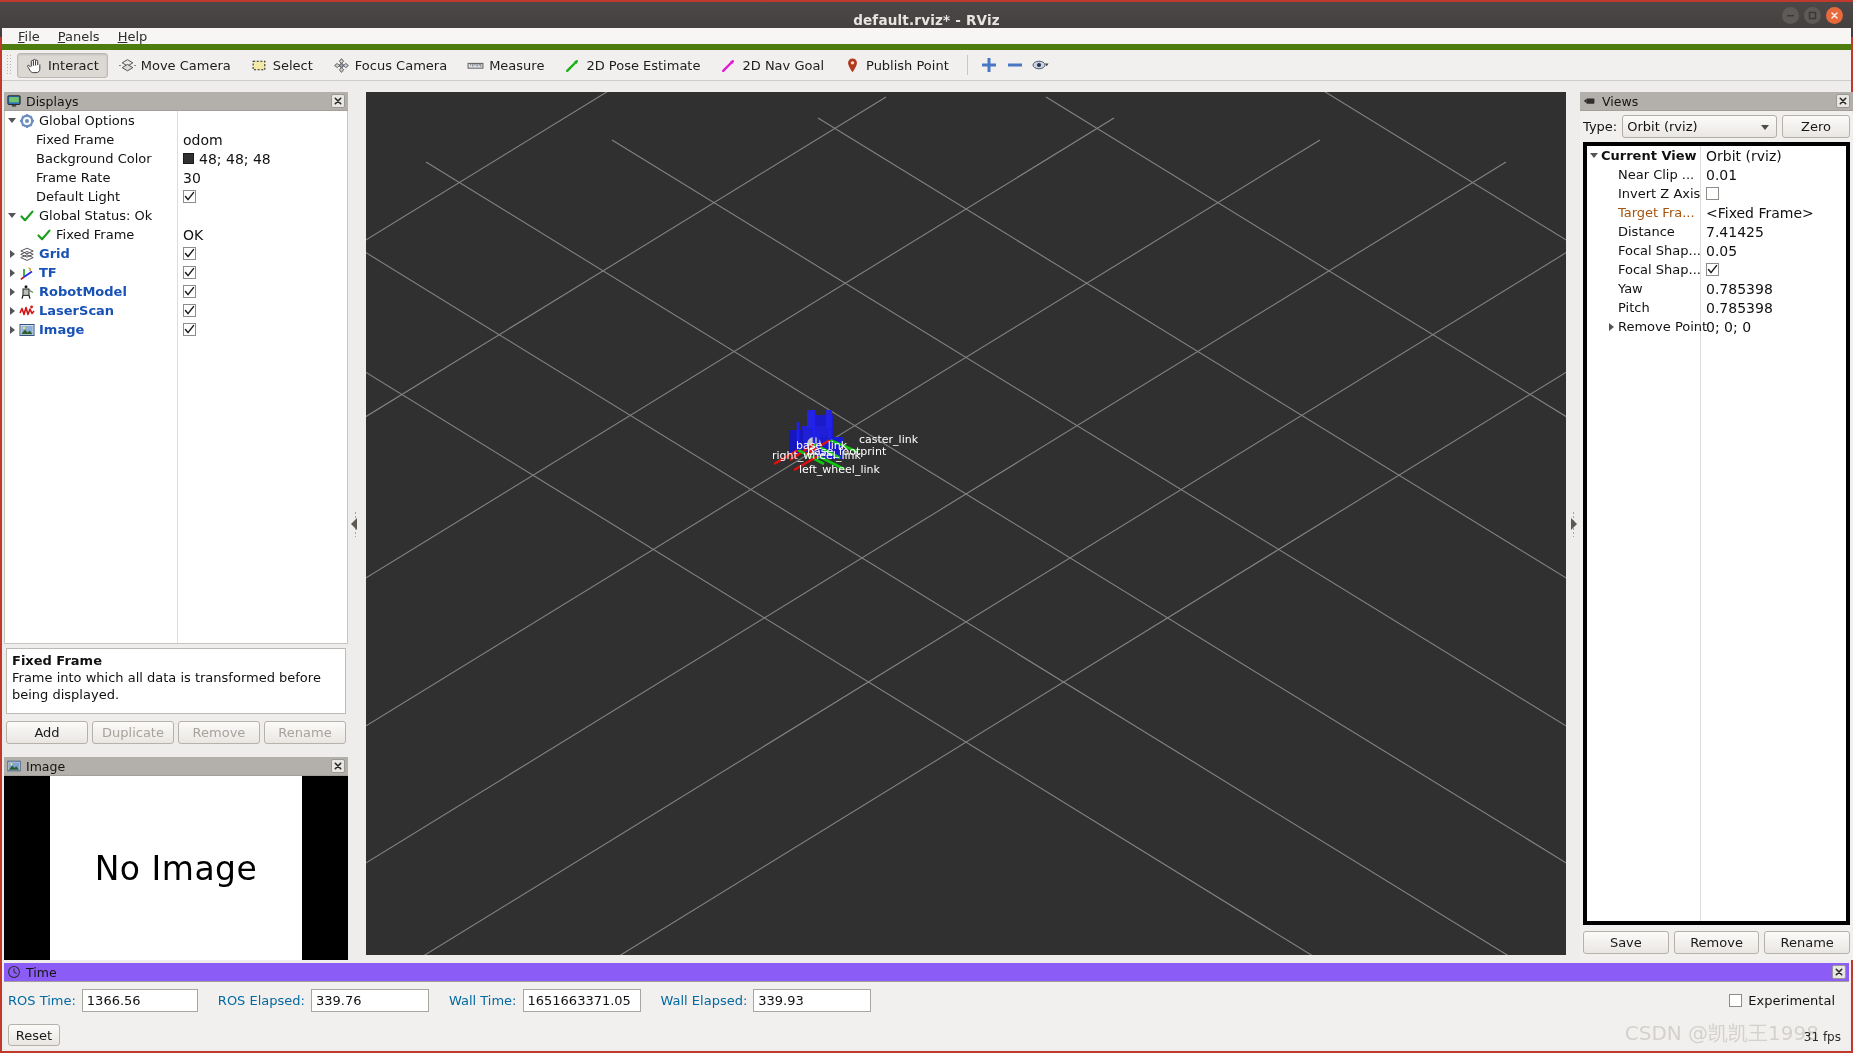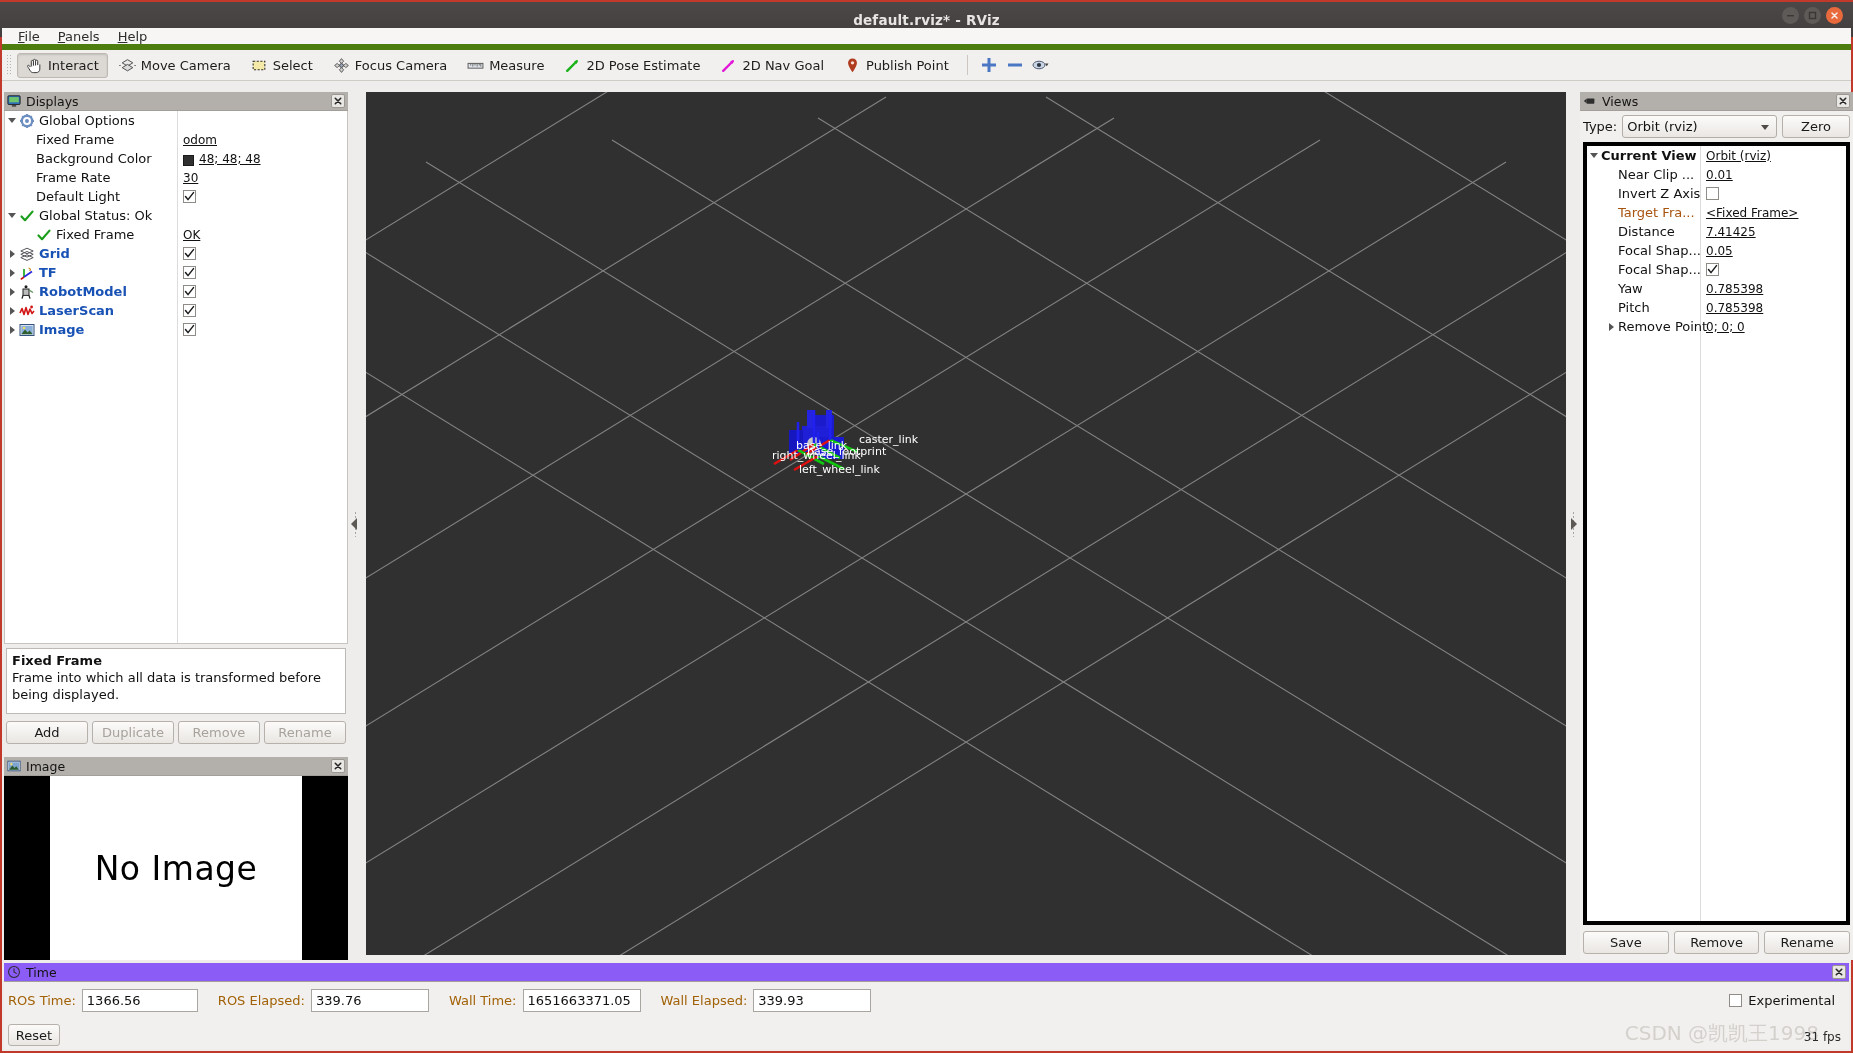--- a/index.html
+++ b/index.html
@@ -131,21 +131,21 @@
   .p-arrow .tri-d {
     width: 0; height: 0; border-top: 5px solid #555;
     border-left: 4px solid transparent; border-right: 4px solid transparent;
   }
   .p-icon { width: 16px; height: 16px; flex: none; margin-right: 4px; }
   .p-label { flex: none; }
   .p-label.blue { color: #1952b5; font-weight: bold; }
   .p-label.bold { font-weight: bold; }
   .p-value {
     position: absolute; left: 178px; display: flex;
-    align-items: flex-end; gap: 5px; font-size: 12px; color: #111; text-decoration: underline;
+    align-items: center; gap: 5px; font-size: 14px; color: #111;
   }
   .chk {
     width: 13px; height: 13px; background: #fff;
     border: 1px solid #8f8b86; display: flex;
     align-items: center; justify-content: center;
   }
   .chk svg { display:block; }
   .swatch {
     width: 11px; height: 11px; background: #303030;
     border: 1px solid #1a1a1a; display: inline-block;
@@ -249,21 +249,21 @@
   
   #time-panel {
     position: absolute; left: 2px; top: 963px; right: 2px; height: 60px;
     background: #f2f0ee;
   }
   #time-panel .panel-header { background: #8b5cf6; }
   .time-row {
     position: absolute; top: 25px; left: 4px; right: 4px; height: 25px;
     display: flex; align-items: center; gap: 6px;
   }
-  .time-row .tlbl { font-size: 13px; color: #a16207; white-space: nowrap; }
+  .time-row .tlbl { font-size: 13px; color: #0369a1; white-space: nowrap; }
   .tinput {
     height: 23px; background: #fff; border: 1px solid #a9a5a0;
     font-size: 13px; color: #111; padding: 0 4px;
     display: flex; align-items: center;
   }
   .exp-wrap {
     margin-left: auto; display: flex; align-items: center; gap: 6px;
     padding-right: 10px;
   }
   .exp-wrap .lbl { font-size: 13px; color: #141414; }

